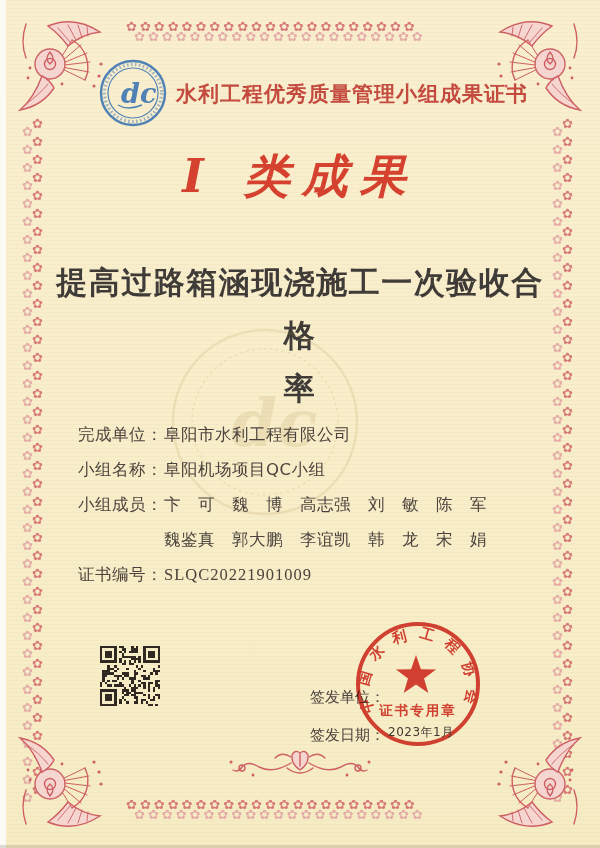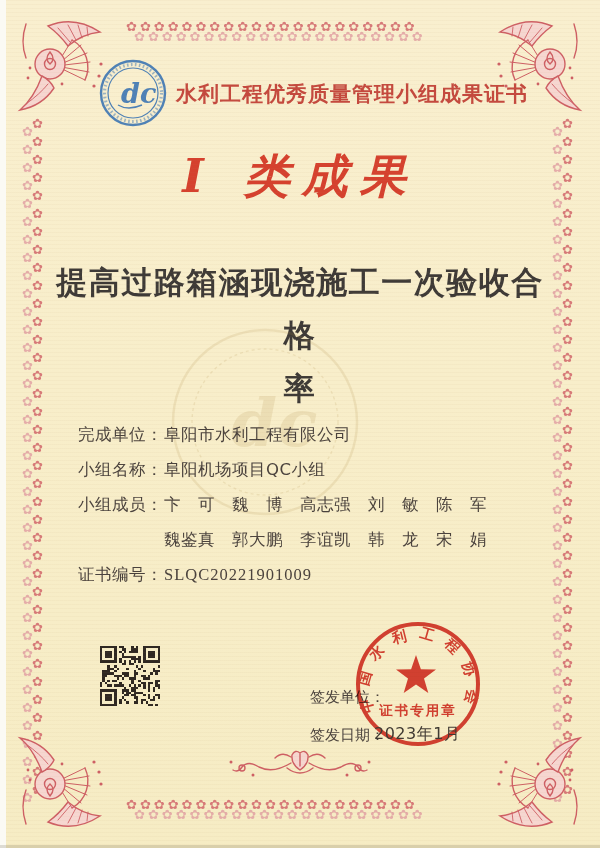--- a/index.html
+++ b/index.html
@@ -45,21 +45,21 @@
         font-size:16.5px;color:#4a423d;line-height:22px;letter-spacing:0.5px;}
   .frow{display:flex;}
   .flabel{flex:0 0 86px;}
   .findent{flex:0 0 86px;}
   .serif{font-family:"Liberation Serif","DejaVu Serif",serif;letter-spacing:1px;}
 
   
   .qr{position:absolute;left:100px;top:646px;width:60px;height:60px;}
   .issuer-label{position:absolute;left:310px;top:688px;font-size:15px;color:#4a423d;}
   .date-label{position:absolute;left:310px;top:726px;font-size:15px;color:#4a423d;}
-  .date-value{position:absolute;left:374px;top:724px;font-size:16px;color:#403a33;z-index:5;letter-spacing:0.5px;}
+  .date-value{position:absolute;left:388px;top:724px;font-size:12px;color:#403a33;z-index:5;letter-spacing:0.5px;}
   .seal{position:absolute;left:350px;top:616px;width:136px;height:136px;z-index:4;
         mix-blend-mode:multiply;opacity:.92;}
   .seal-arc{font-size:14.5px;font-weight:bold;letter-spacing:11px;fill:#d5352c;}
   .seal-caption{font-size:13.5px;font-weight:bold;letter-spacing:2px;fill:#d5352c;}
 </style>
 </head>
 <body>
 
 <div class="stage">
   <div class="page"></div>

